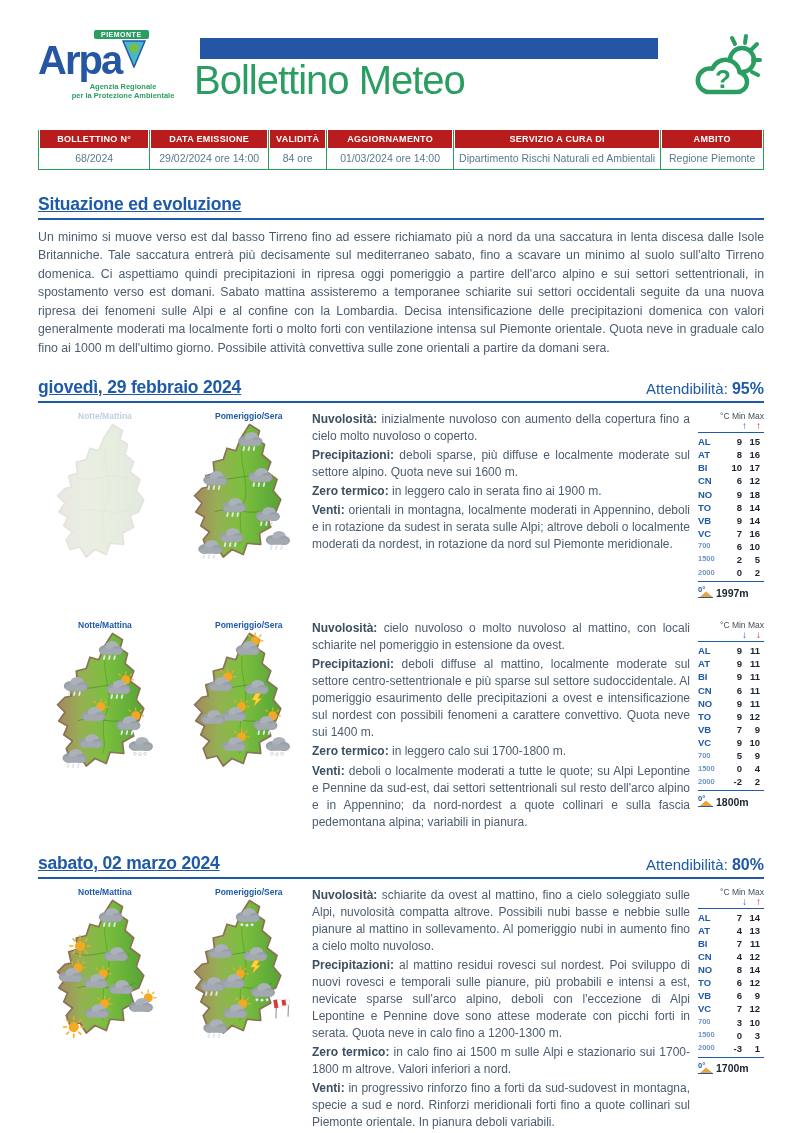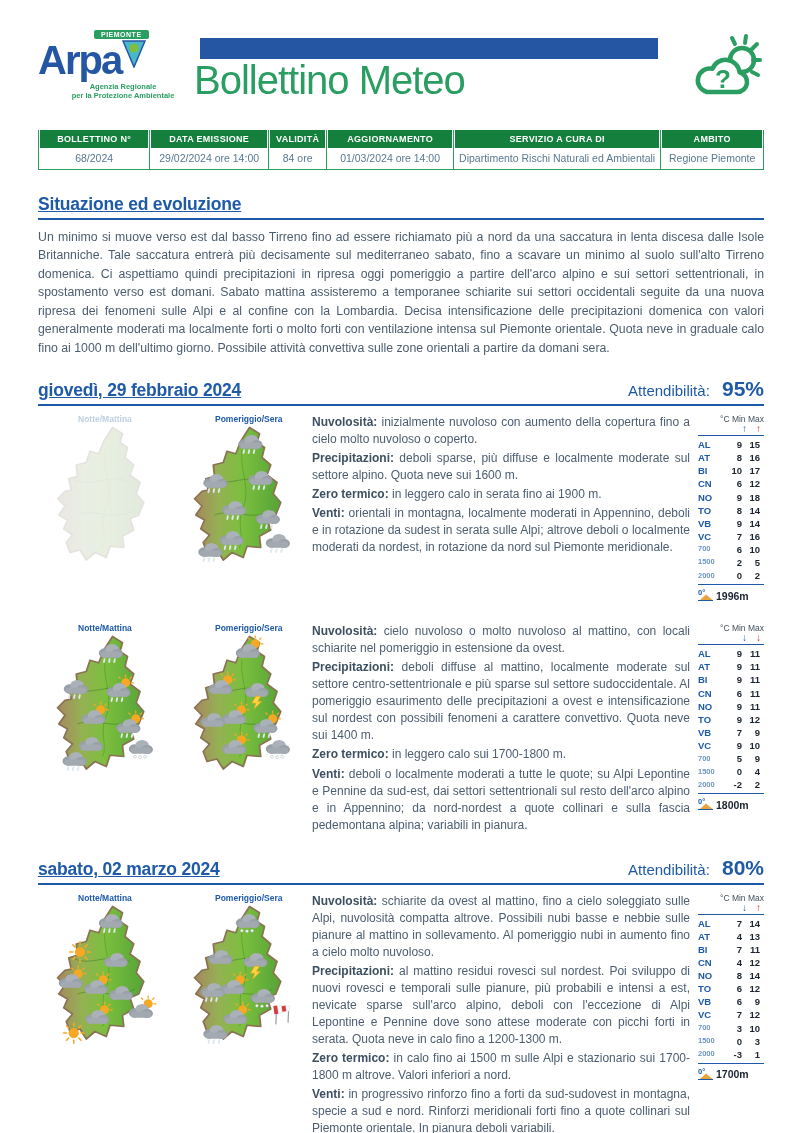--- a/index.html
+++ b/index.html
@@ -16,30 +16,30 @@
   .logo-sub{position:absolute;left:18px;top:52px;width:134px;text-align:center;color:#2a9d61;
        font-size:7.5px;font-weight:bold;line-height:1.25;}
   .blue-bar{position:absolute;left:162px;top:10px;width:458px;height:21px;background:#2456a4;}
   .main-title{position:absolute;left:156px;top:30px;font-size:40px;color:#2a9d61;
        letter-spacing:-1px;font-weight:500;}
   .wicon{position:absolute;right:2px;top:2px;}
   
   .info-bar{display:flex;margin-top:10px;border-bottom:1px solid #2a9d61;}
   .info-col{display:flex;flex-direction:column;border-left:1px solid #2a9d61;}
   .info-col:last-child{border-right:1px solid #2a9d61;}
-  .info-head{background:#15803d;color:#fff;font-size:9px;font-weight:bold;text-align:center;
+  .info-head{background:#b91c1c;color:#fff;font-size:9px;font-weight:bold;text-align:center;
        padding:4px 2px;letter-spacing:.3px;margin:0 1px;}
   .info-val{font-size:10.5px;color:#5a7890;text-align:center;padding:4px 2px 5px;}
   .w1{flex:0 0 15.2%}.w2{flex:0 0 16.2%}.w3{flex:0 0 7.9%}.w4{flex:0 0 17.3%}.w5{flex:1}.w6{flex:0 0 14%}
   
   .sec-header{display:flex;justify-content:space-between;align-items:flex-end;
        border-bottom:2px solid #1e5aa8;padding-bottom:3px;}
   .sec-title{font-size:17.5px;font-weight:bold;color:#1e5aa8;margin:0;letter-spacing:-.2px;text-decoration:underline;}
   .att{color:#1e5aa8;font-size:15px;}
-  .att b{font-size:21px;margin-left:8px;}
+  .att b{font-size:16px;}
   
   .situazione{margin-top:24px;}
   .situazione p{margin:8px 0 0;font-size:12.3px;line-height:1.5;text-align:justify;color:#4c5d70;}
   
   .day{margin-top:20px;}
   .day-body{display:flex;margin-top:8px;gap:8px;}
   .maps{flex:0 0 266px;display:flex;gap:8px;}
   .map{width:129px;}
   .map-label{font-size:8.5px;font-weight:bold;color:#1e5aa8;margin-bottom:1px;padding-left:40px;}
   .map.faded .map-label{color:#bdd0e2;}
@@ -333,21 +333,21 @@
               <span class="tmin">0</span>
               <span class="tmax">2</span>
             </div>
           </div>
           <div class="snow">
             <span><svg width="15" height="13" viewBox="0 0 15 13">
                 <text x="0" y="7" font-size="7.5" font-weight="bold" fill="#1e5aa8" font-family="Liberation Sans, sans-serif">0°</text>
                 <path d="M2,12 L8,6.5 L14.5,12 Z" fill="#e8a33d"></path>
                 <line x1="0" y1="12.5" x2="15" y2="12.5" stroke="#1e5aa8" stroke-width="1"></line>
               </svg></span>
-            <span class="snow-level">1996m</span>
+            <span class="snow-level">1997m</span>
           </div>
         </div>
       </div>
     </section>
     <section class="day">
       <div class="day-body">
         <div class="maps">
           <div class="map">
             <div class="map-label">Notte/Mattina</div>
             <svg viewBox="0 0 100 120">

